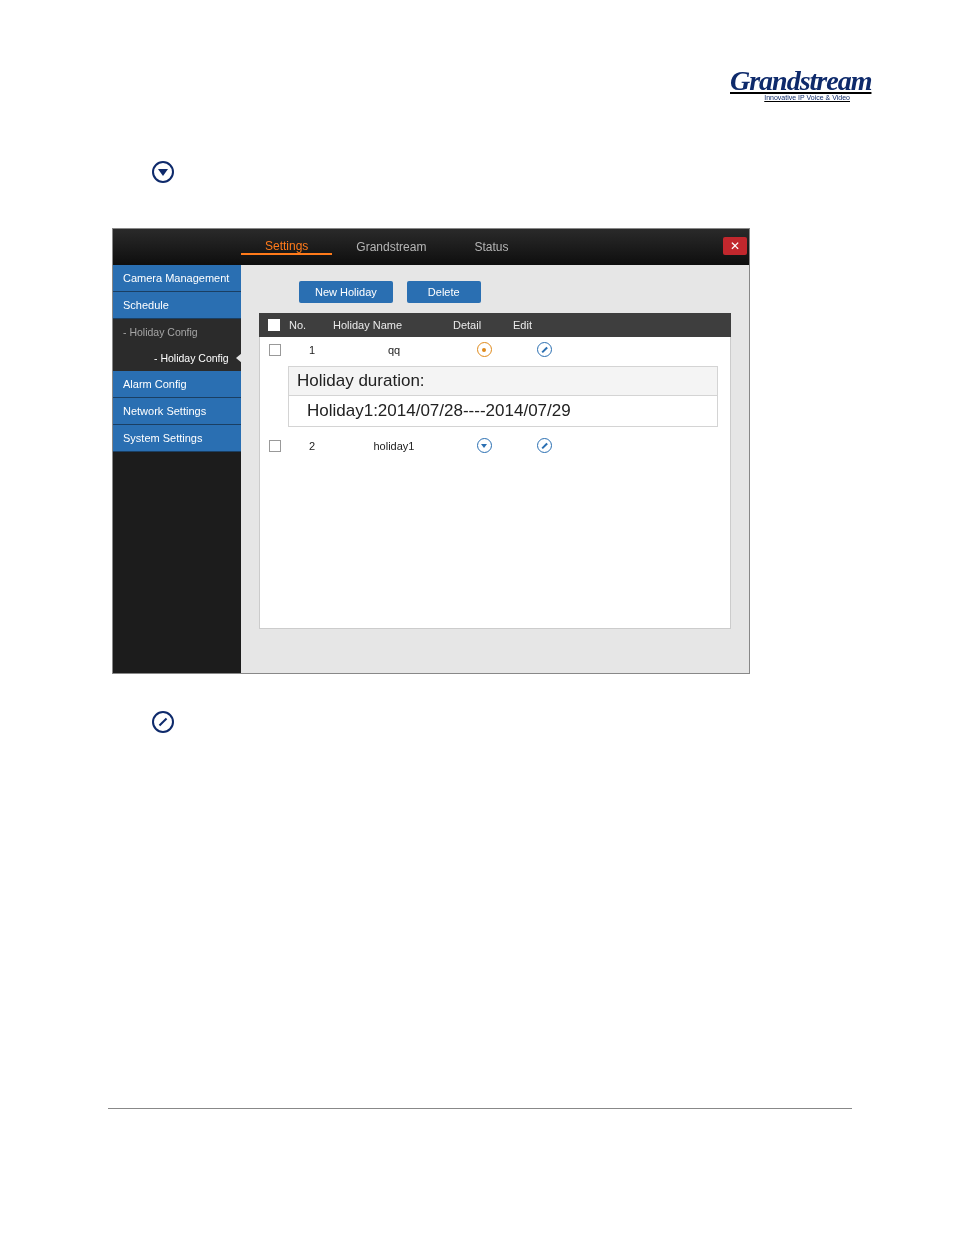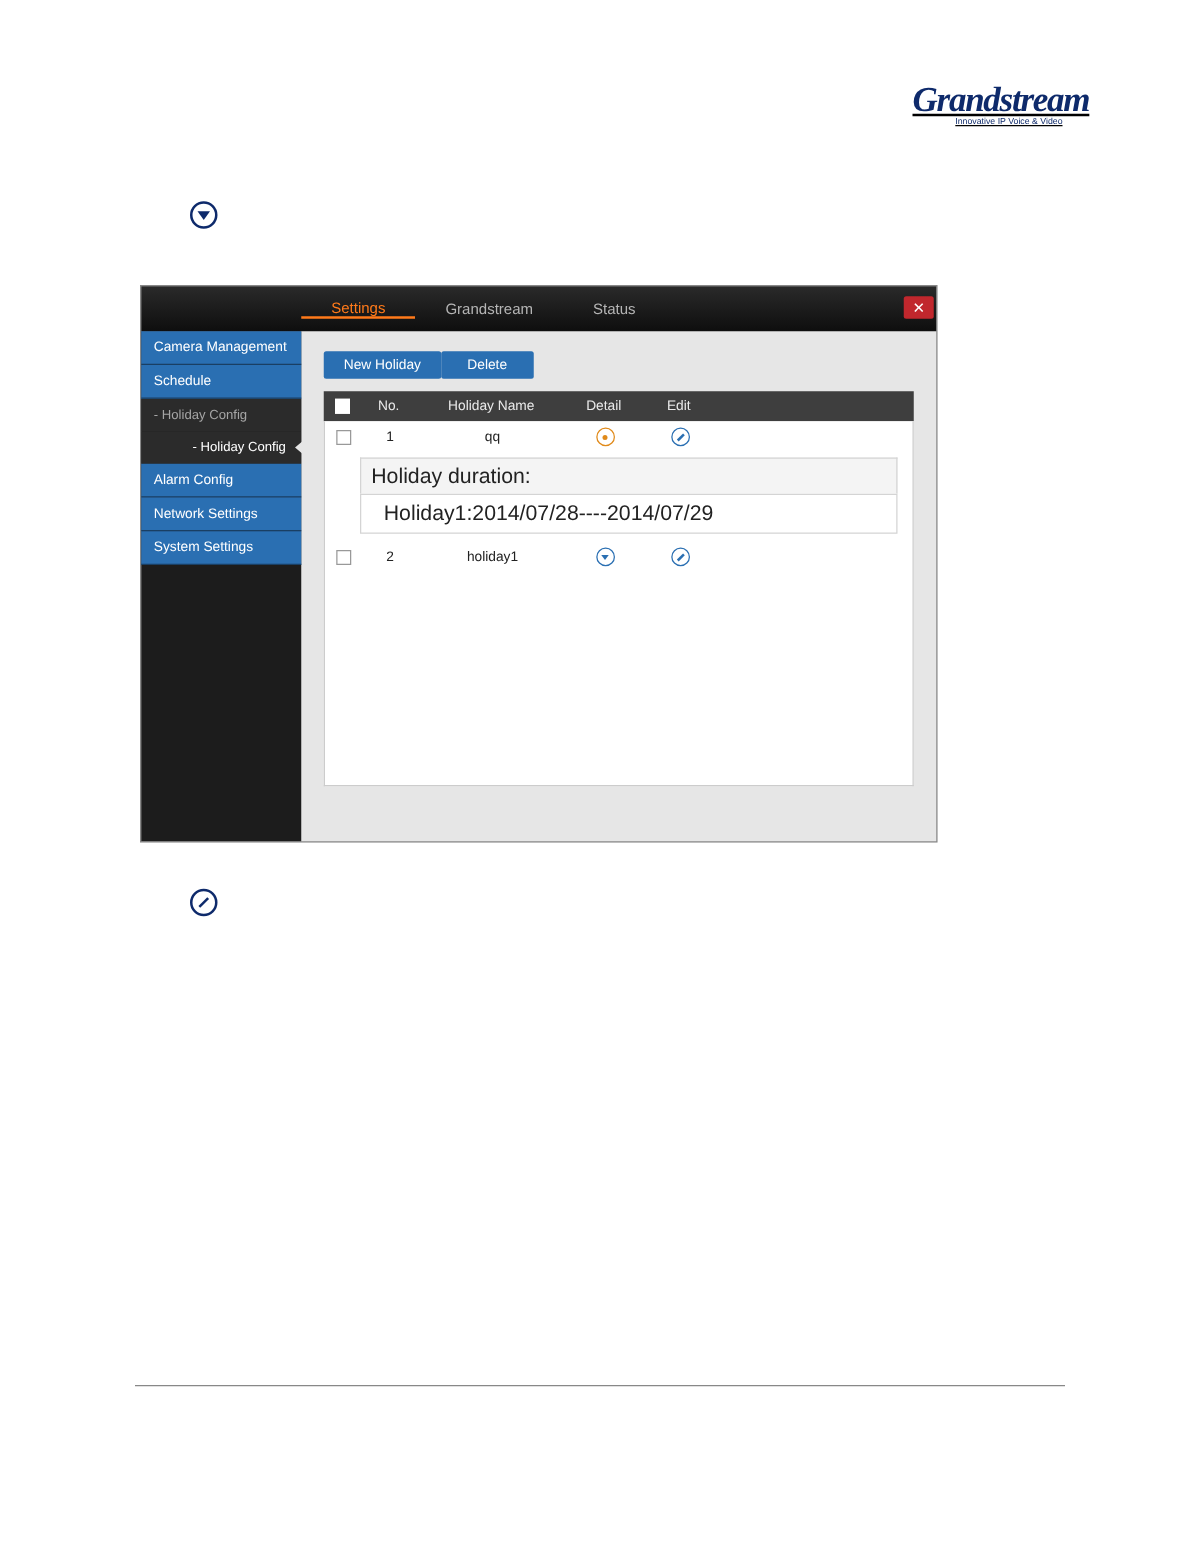--- a/index.html
+++ b/index.html
@@ -156,41 +156,41 @@
     width: 0; height: 0;
     border-top: 5px solid transparent;
     border-bottom: 5px solid transparent;
     border-right: 6px solid #e6e6e6;
   }
   .sidebar-sub.active { position: relative; padding-left: 41px; }
   .content {
     flex: 1;
     padding: 16px 18px;
   }
-  .btn-row { display: flex; margin-bottom: 10px; }
+  .btn-row { display: flex; gap: 14px; margin-bottom: 10px; margin-left: 40px; }
   .btn {
     background: #2a6fb2;
     color: #fff;
     font-size: 11px;
     padding: 5px 16px;
     border-radius: 2px;
     cursor: pointer;
     min-width: 74px;
     text-align: center;
   }
   .grid-head {
     display: grid;
     grid-template-columns: 30px 44px 120px 60px 60px 1fr;
     align-items: center;
     background: #3e3e3e;
     color: #eaeaea;
     font-size: 11px;
     height: 24px;
   }
-  .grid-head > div { text-align: center; }
+  .grid-head > div { text-align: left; }
   .grid-body {
     background: #fff;
     border: 1px solid #ccc;
     border-top: none;
     min-height: 292px;
   }
   .grid-row {
     display: grid;
     grid-template-columns: 30px 44px 120px 60px 60px 1fr;
     align-items: center;

